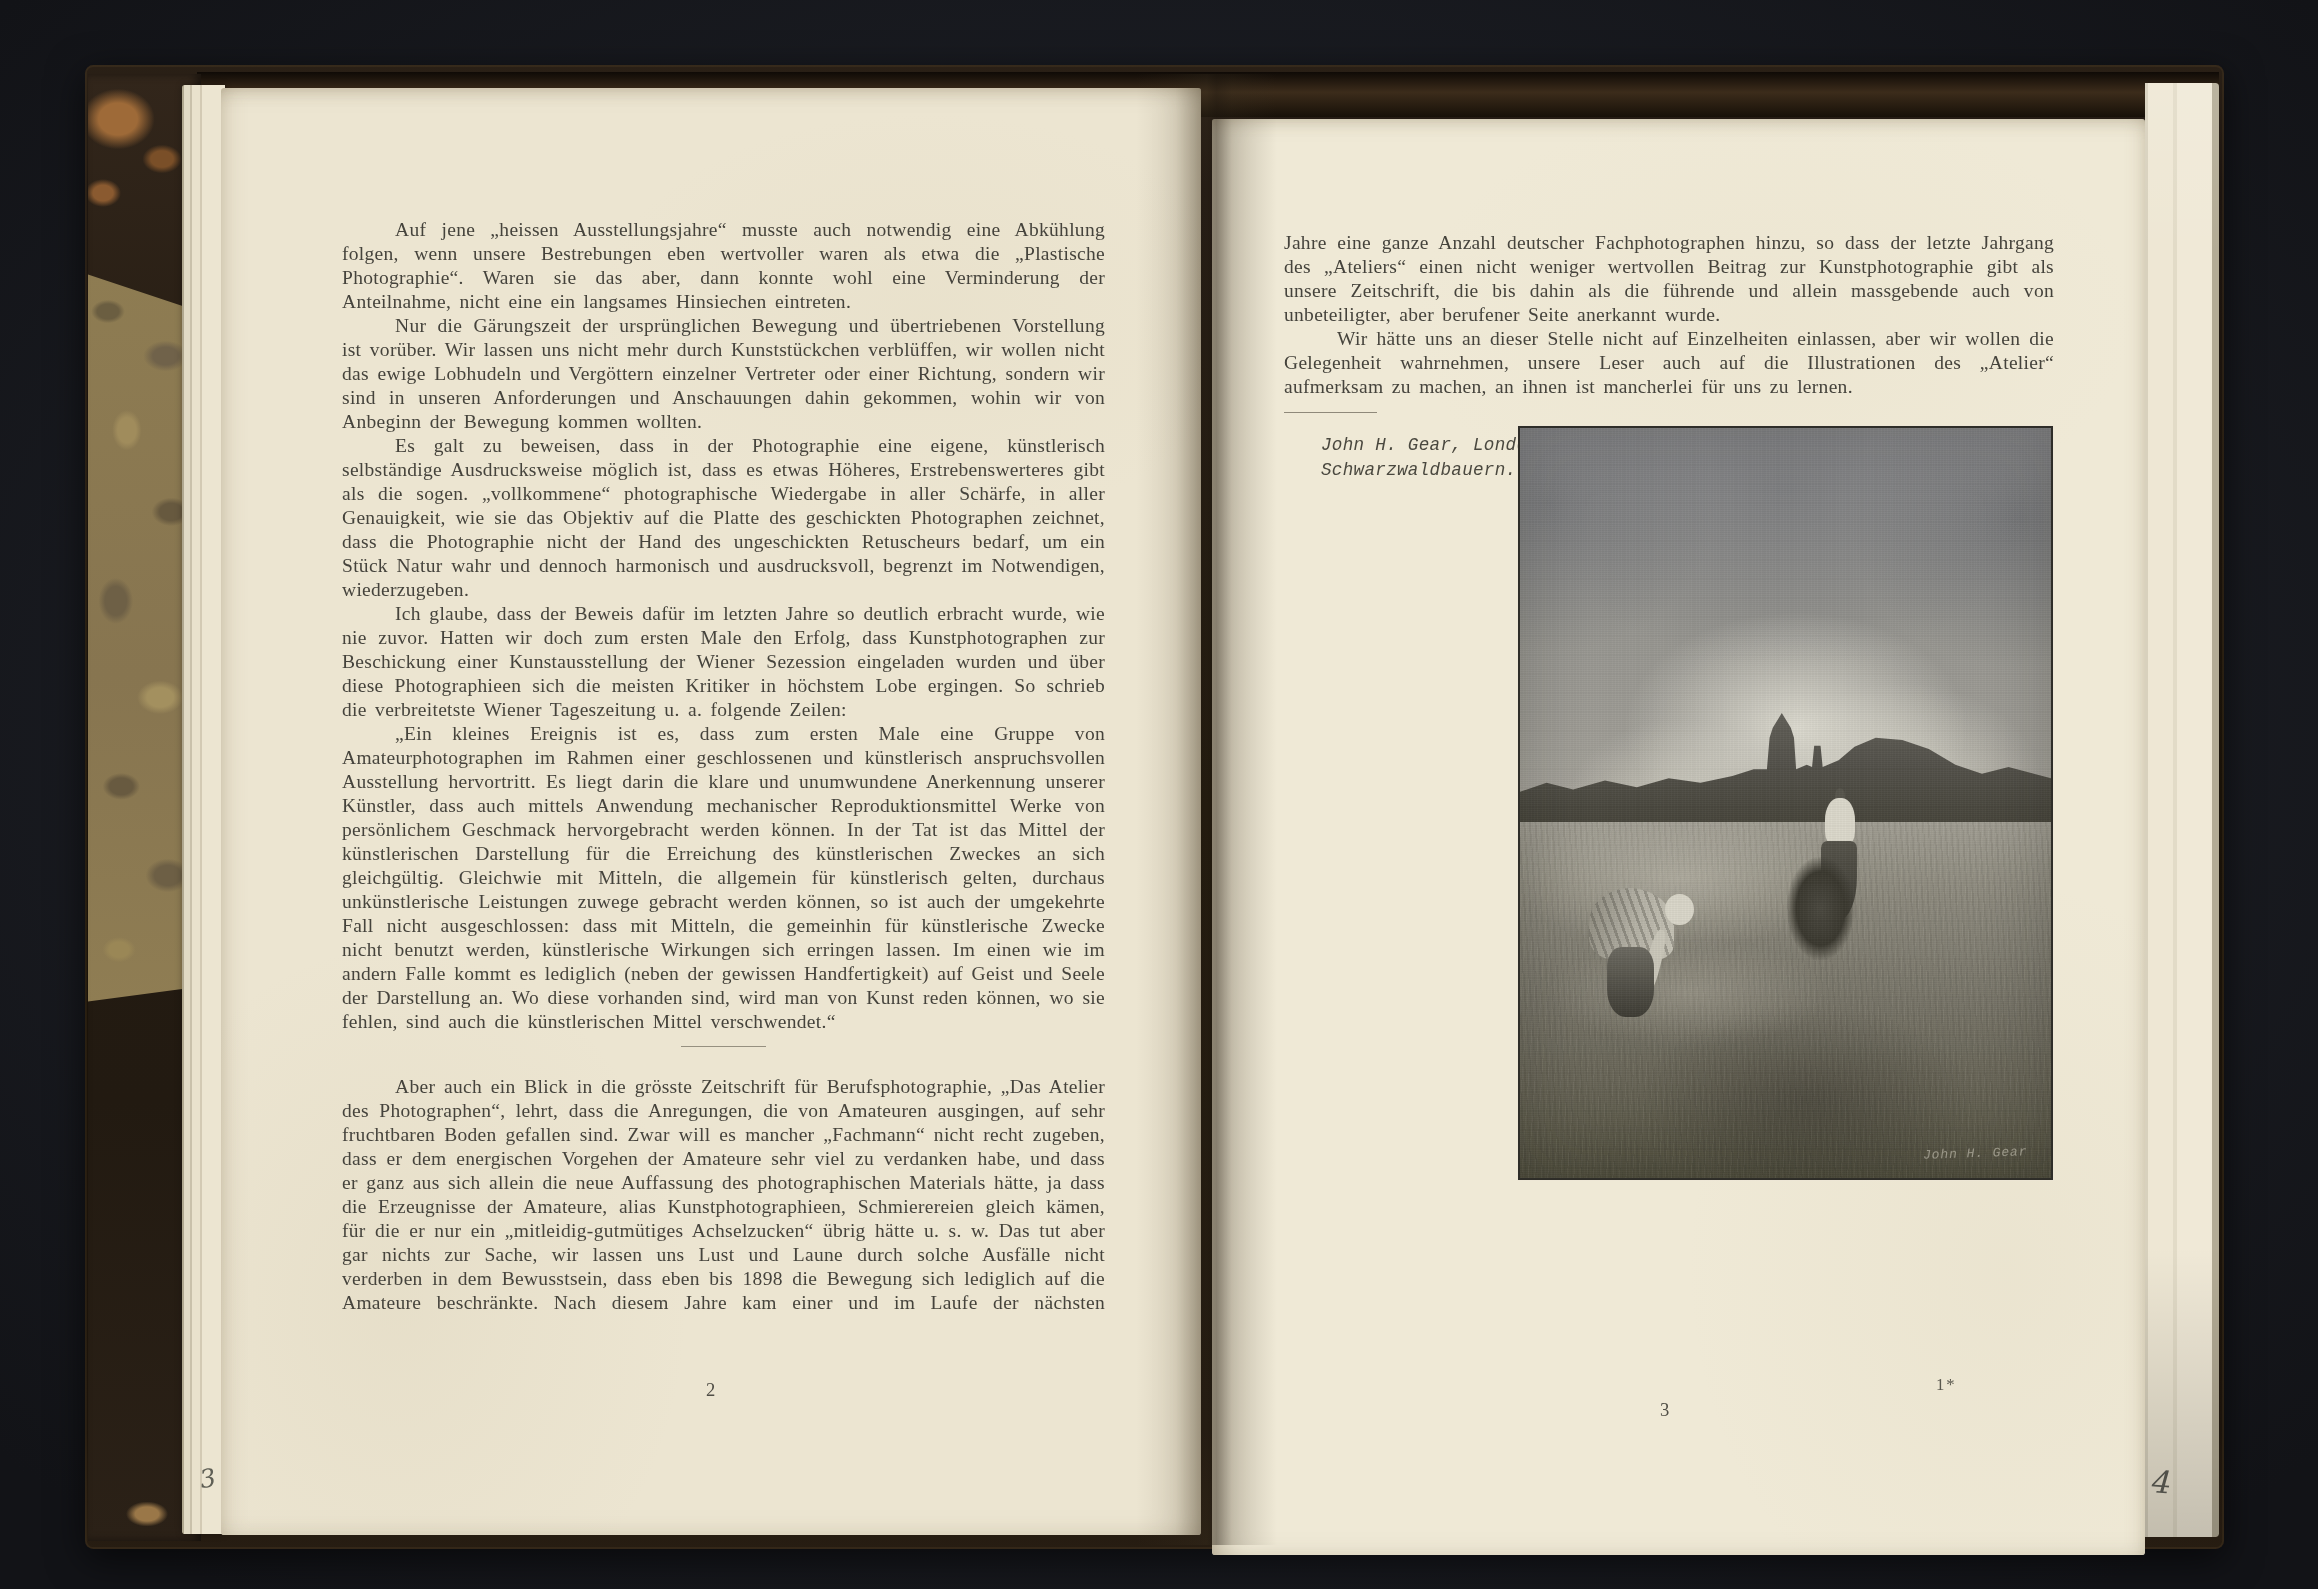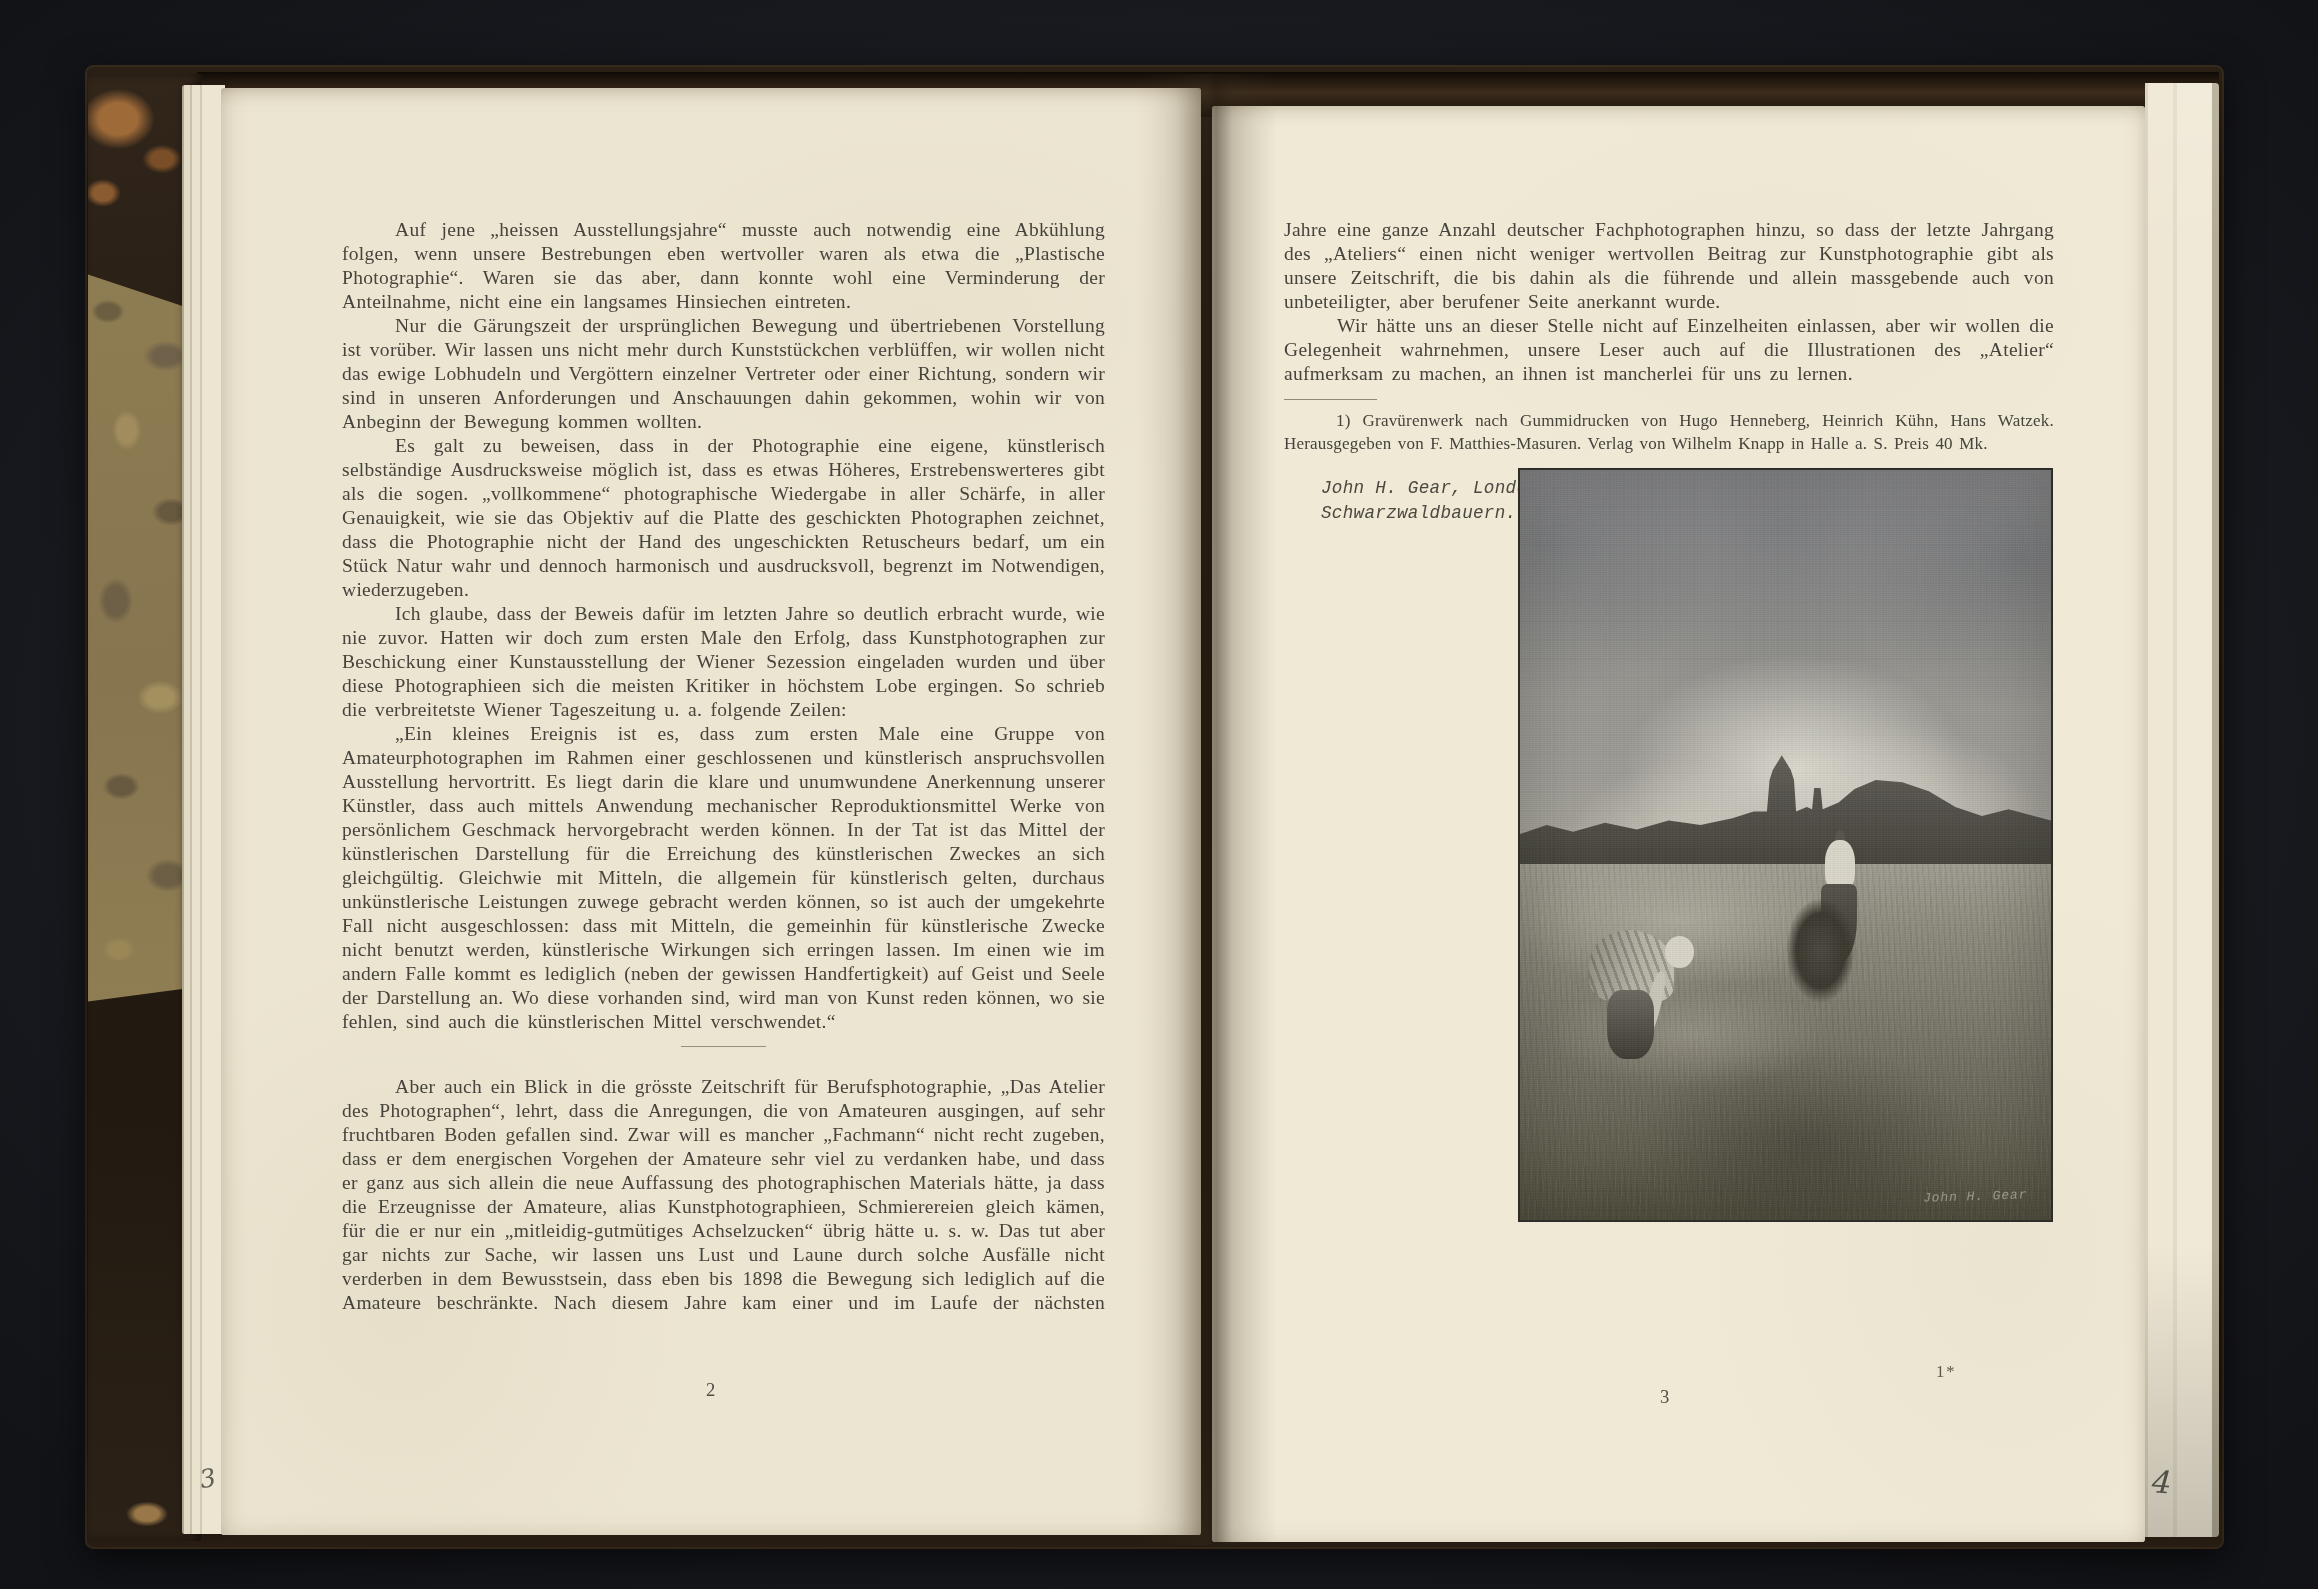--- a/index.html
+++ b/index.html
@@ -50,21 +50,21 @@
     border-radius:0 3.7px 3.7px 0;}
   
   .page{position:absolute;box-sizing:border-box;z-index:4;}
   .page-left{left:221px;top:88px;width:980px;height:1447px;padding:130px 96px 0 121px;
     background:
       radial-gradient(482px 297px at 72% 16%,rgba(214,204,174,0.15),rgba(214,204,174,0) 70%),
       radial-gradient(390px 482px at 18% 84%,rgba(190,178,145,0.12),rgba(190,178,145,0) 75%),
       var(--paper);
     border-radius:2.8px;
     box-shadow:inset -24px 0 39px -22px rgba(92,76,48,0.55), inset 15px 0 24px -15px rgba(120,104,72,0.35), inset 0 13px 18.6px -13px rgba(120,104,72,0.30);}
-  .page-right{left:1212px;top:106px;width:933px;height:1436px;padding:112px 91px 0 72px;
+  .page-right{left:1212px;top:119px;width:933px;height:1436px;padding:112px 91px 0 72px;
     background:
       radial-gradient(519px 315px at 60% 14%,rgba(220,210,182,0.14),rgba(220,210,182,0) 70%),
       radial-gradient(427px 519px at 85% 80%,rgba(196,184,152,0.10),rgba(196,184,152,0) 75%),
       var(--paper-right);
     border-radius:2.8px;
     box-shadow:inset 20.4px 0 35px -18.6px rgba(92,76,48,0.50), inset -13px 0 20.4px -13px rgba(120,104,72,0.30), inset 0 11px 16.7px -11px rgba(120,104,72,0.25);}
   .gutter{position:absolute;left:1136px;top:74px;width:141px;height:1471px;z-index:5;pointer-events:none;
     background:linear-gradient(90deg,rgba(70,58,38,0) 0%,rgba(70,58,38,0.10) 28%,rgba(58,48,32,0.30) 50%,rgba(38,30,20,0.42) 57%,rgba(58,48,32,0.20) 68%,rgba(70,58,38,0) 100%);}
   
   .textcol{color:var(--ink);font-size:19.5px;line-height:24px;letter-spacing:0.3px;word-spacing:3.2px;}
@@ -158,21 +158,20 @@
     <div class="folio folio-left">2</div>
   </div>
 
   <div class="page page-right">
     <div class="textcol">
 
     <p class="block">Jahre eine ganze Anzahl deutscher Fachphotographen hinzu, so dass der letzte Jahrgang des „Ateliers“ einen nicht weniger wertvollen Beitrag zur Kunstphotographie gibt als unsere Zeitschrift, die bis dahin als die führende und allein massgebende auch von unbeteiligter, aber berufener Seite anerkannt wurde.</p>
         <p class="block indent">Wir hätte uns an dieser Stelle nicht auf Einzelheiten einlassen, aber wir wollen die Gelegenheit wahrnehmen, unsere Leser auch auf die Illustrationen des „Atelier“ aufmerksam zu machen, an ihnen ist mancherlei für uns zu lernen.</p>
       </div>
     <div class="fn-rule"></div>
-    <p class="footnote">1) Gravürenwerk nach Gummidrucken von Hugo Henneberg, Heinrich Kühn, Hans Watzek.  Herausgegeben von F. Matthies-Masuren.  Verlag von Wilhelm Knapp in Halle a. S. Preis 40 Mk.</p>
     <div class="figure-row">
       <div class="caption">
         <div>John H. Gear, London.</div>
         <div>Schwarzwaldbauern.</div>
       </div>
       <div class="photo">
         <div class="ph-village"></div>
         <div class="ph-field"></div>
         <div class="fig-bent">
           <div class="fb-back"></div>

